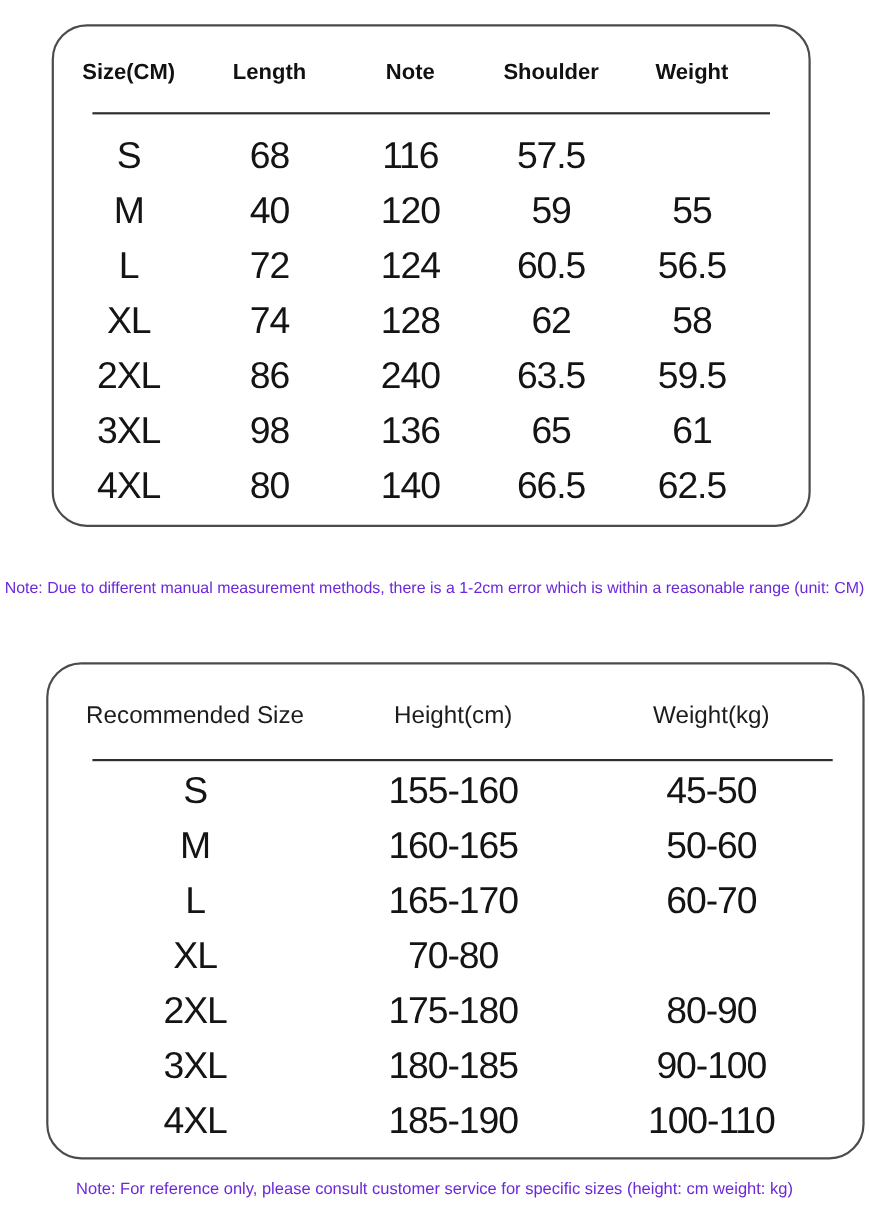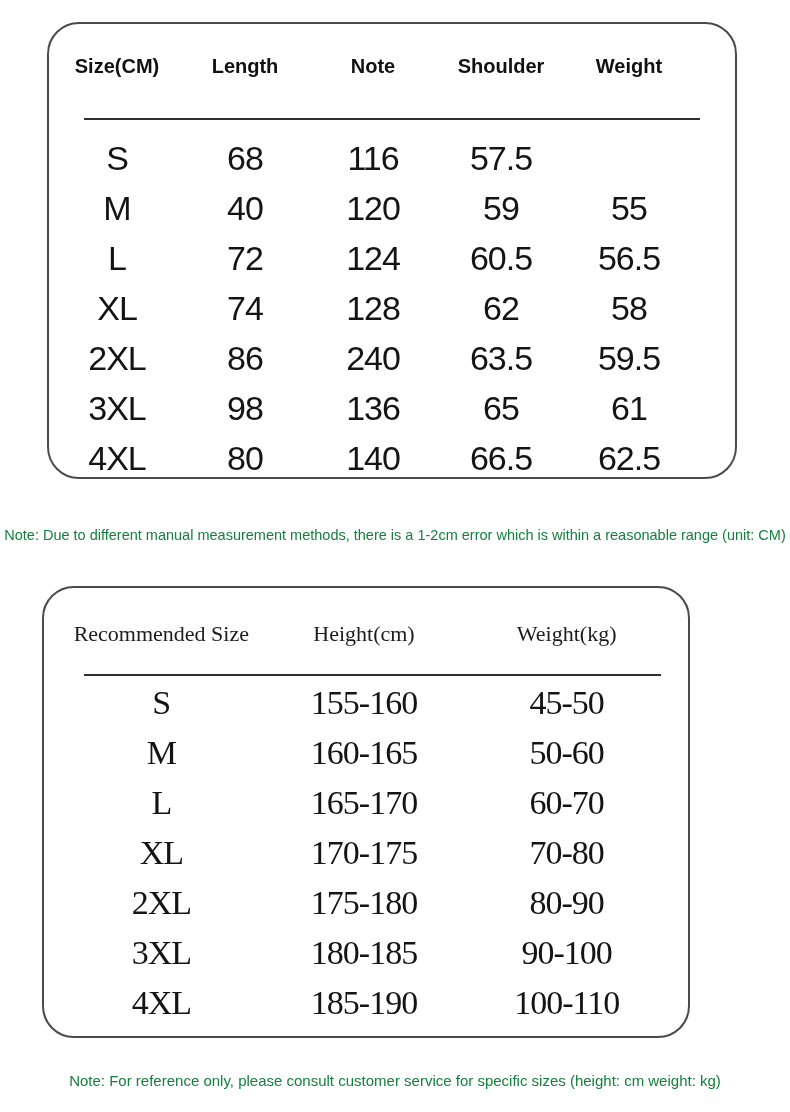--- a/index.html
+++ b/index.html
@@ -12,24 +12,24 @@
     overflow: hidden;
   }
   .card {
     position: absolute;
     box-sizing: border-box;
     border: 2px solid #4b4b4b;
     border-radius: 32px;
     background: #ffffff;
   }
   .card1 { left: 47px; top: 22px;  width: 690px; height: 457px; }
-  .card2 { left: 42px; top: 586px; width: 648px; height: 452px; font-family: Liberation Serif, serif; }
+  .card2 { left: 42px; top: 602px; width: 744px; height: 452px; }
 
   .thead { display: grid; align-items: center; }
-  .thead1 { height: 72px; grid-template-columns: repeat(5, 1fr); padding: 6px 42px 16px 4px; }
+  .thead1 { height: 72px; grid-template-columns: repeat(5, 1fr); padding: 6px 42px 0 4px; }
   .thead2 { height: 80px; grid-template-columns: repeat(3, 1fr); padding: 6px 20px 0 16px; }
   .th { text-align: center; white-space: nowrap; }
   .th1 { font-size: 20px; font-weight: 700; }
   .th2 { font-size: 22px; font-weight: 400; color: #1c1c1c; }
 
   .divider { height: 0; border-top: 2px solid #2f2f2f; }
   .div1 { margin: 0 35px; }
   .div2 { margin: 0 27px 0 40px; }
 
   .tbody1 { margin-top: 13px; }
@@ -43,21 +43,21 @@
     line-height: 50px;
     letter-spacing: -1px;
     white-space: nowrap;
     color: #141414;
   }
 
   .note {
     position: absolute;
     left: 0; width: 100%;
     text-align: center;
-    color: #15803d;
+    color: #6d28d9;
     white-space: nowrap;
   }
   .note1 { top: 512px; font-size: 14.5px; }
   .note2 { top: 1057px; font-size: 15px; }
 </style>
 </head>
 <body>
 
 <div>
 
@@ -142,21 +142,20 @@
         <span class="td">160-165</span>
         <span class="td">50-60</span>
       </div>
       <div class="trow trow2">
         <span class="td">L</span>
         <span class="td">165-170</span>
         <span class="td">60-70</span>
       </div>
       <div class="trow trow2">
         <span class="td">XL</span>
-        <span class="td">170-175</span>
         <span class="td">70-80</span>
       </div>
       <div class="trow trow2">
         <span class="td">2XL</span>
         <span class="td">175-180</span>
         <span class="td">80-90</span>
       </div>
       <div class="trow trow2">
         <span class="td">3XL</span>
         <span class="td">180-185</span>

